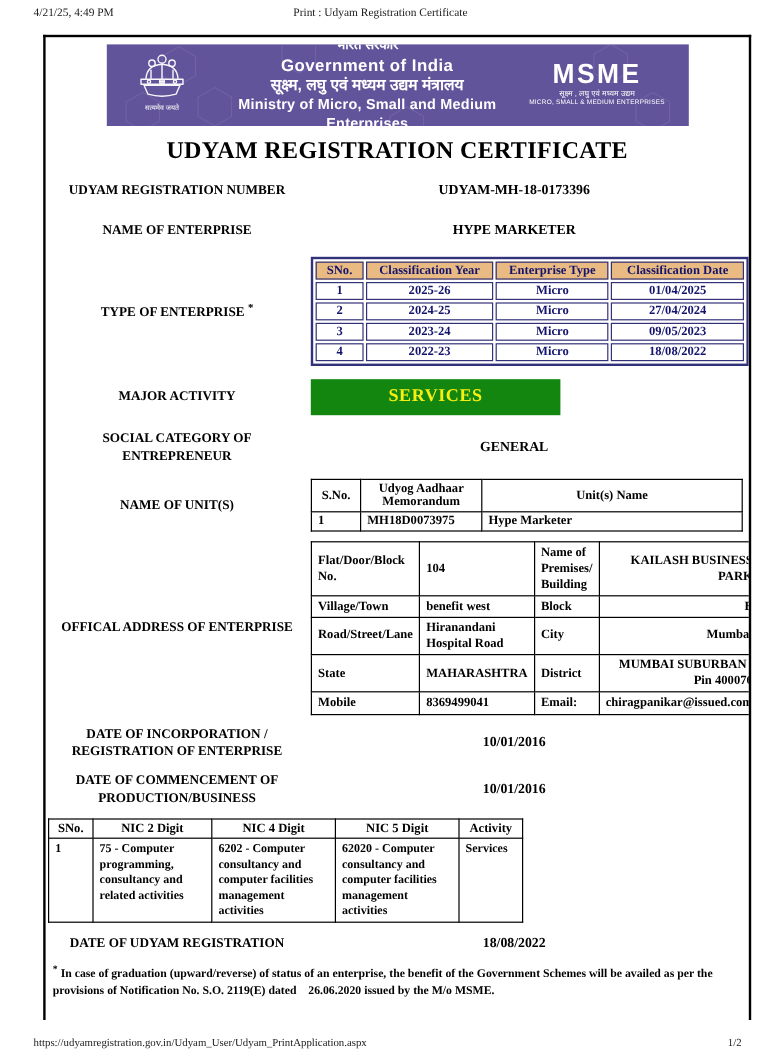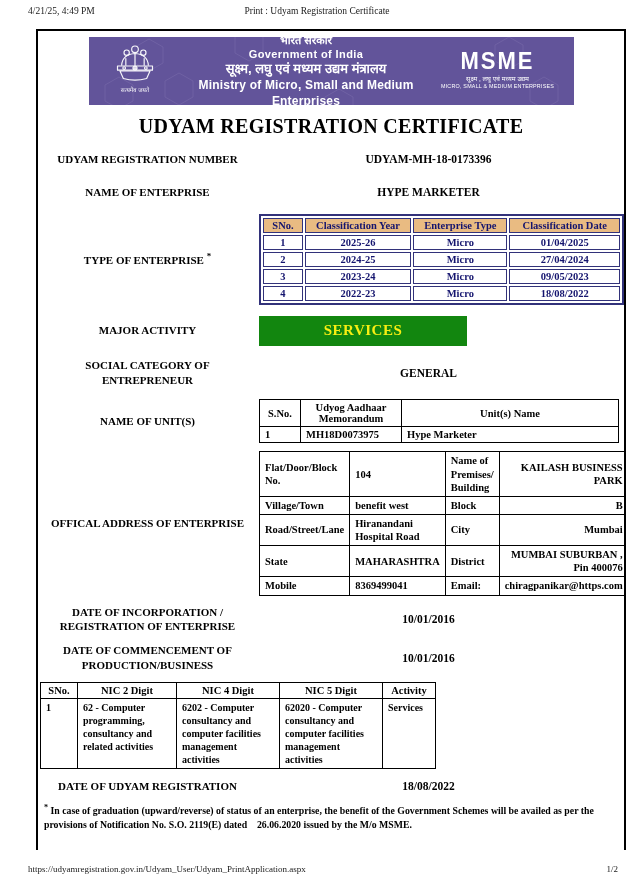--- a/index.html
+++ b/index.html
@@ -23,21 +23,21 @@
   
   .banner {
     margin:0 auto; width:485px; height:68px; background:#62549a; position:relative;
     display:flex; align-items:center; color:#fff;
     font-family:"Liberation Sans", sans-serif; overflow:hidden;
   }
   .hexes { position:absolute; inset:0; }
   .emblem-wrap { width:92px; display:flex; justify-content:center; position:relative; }
   .banner-center { flex:1; text-align:center; line-height:1.3; position:relative; }
   .bc-hindi1 { font-size:11px; font-weight:bold; }
-  .bc-eng1   { font-size:11px; font-weight:bold; letter-spacing:0.4px; }
+  .bc-eng1   { font-size:14px; font-weight:bold; letter-spacing:0.4px; }
   .bc-hindi2 { font-size:13px; font-weight:bold; }
   .bc-eng2   { font-size:12px; font-weight:bold; letter-spacing:0.2px; }
   .msme-wrap { width:132px; text-align:center; padding-right:10px; position:relative; line-height:1.25; }
   .msme-word { font-size:22px; font-weight:bold; letter-spacing:2px; line-height:0.95; transform:scaleY(1.05); }
   .msme-hindi { font-size:6.5px; margin-top:2px; }
   .msme-eng { font-size:5.4px; letter-spacing:0.2px; }
 
   .cert-title { text-align:center; font-size:20px; font-weight:bold; margin-top:10px; letter-spacing:0.3px; }
 
   .row { display:flex; align-items:center; }
@@ -276,21 +276,21 @@
           <tr>
             <td>State</td>
             <td>MAHARASHTRA</td>
             <td>District</td>
             <td>MUMBAI SUBURBAN , Pin 400076</td>
           </tr>
           <tr>
             <td>Mobile</td>
             <td>8369499041</td>
             <td>Email:</td>
-            <td>chiragpanikar@https.com</td>
+            <td>chiragpanikar@issued.com</td>
           </tr>
         </tbody>
       </table>
     </div>
   </div>
 
   <div class="row mt9">
     <div class="label">DATE OF INCORPORATION / REGISTRATION OF ENTERPRISE</div>
     <div class="content centered">10/01/2016</div>
   </div>
@@ -308,21 +308,21 @@
             <th>SNo.</th>
             <th>NIC 2 Digit</th>
             <th>NIC 4 Digit</th>
             <th>NIC 5 Digit</th>
             <th>Activity</th>
           </tr>
         </thead>
         <tbody>
           <tr>
             <td>1</td>
-            <td>62 - Computer programming, consultancy and related activities</td>
+            <td>75 - Computer programming, consultancy and related activities</td>
             <td>6202 - Computer consultancy and computer facilities management activities</td>
             <td>62020 - Computer consultancy and computer facilities management activities</td>
             <td>Services</td>
           </tr>
         </tbody>
       </table>
     </div>
   </div>
 
   <div class="row mt10">

